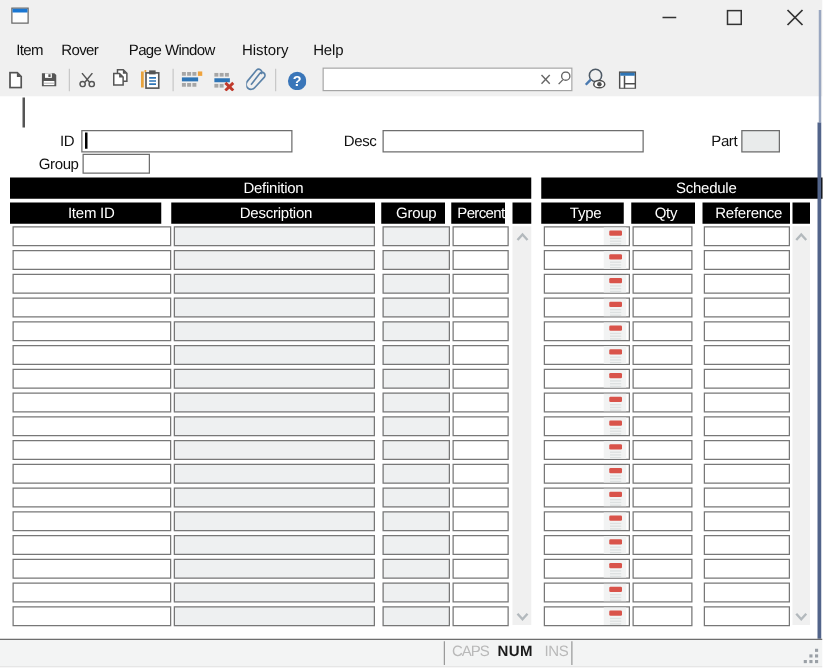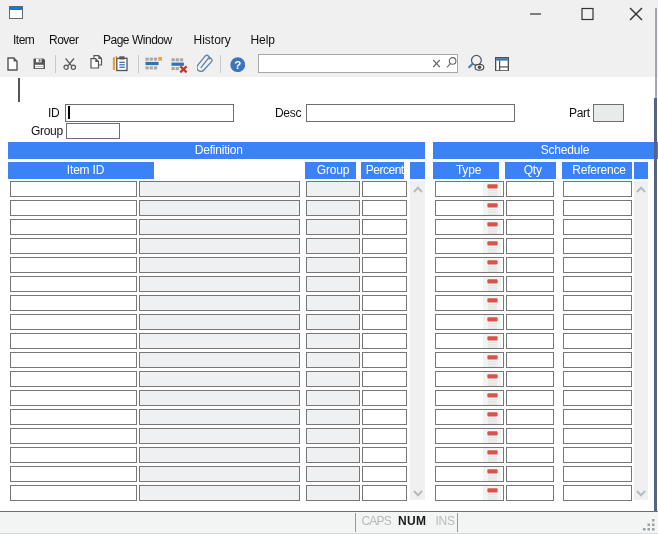--- a/index.html
+++ b/index.html
@@ -19,21 +19,21 @@
 
 
 .tsep { top:55px; width:1px; height:18px; background:#c8c8c8; }
 #searchbox { left:258px; top:54px; width:200px; height:19px; border:1px solid #a6a6a6; background:#fff; }
 
 
 .flabel { font-size:12px; color:#111; letter-spacing:-0.3px; }
 .finput { border:1px solid #6e6e6e; background:#fff; }
 
 
-.navy { background:#3b82f6; }
+.navy { background:#000000; }
 .thead { color:#fff; font-size:12px; text-align:center; letter-spacing:-0.2px; padding-left:5px; white-space:nowrap; }
 .cell { position:absolute; border:1px solid #777; background:#fff; }
 .cellg { background:#eef0f1; }
 .sbar { position:absolute; background:#f0f0f0; }
 
 
 #statusbar { left:0; top:510.8px; width:658px; height:22.4px; background:#f3f4f4; border-top:1.6px solid #6e6e6e; }
 .stext { position:absolute; font-size:12px; letter-spacing:-0.3px; }
 </style>
 </head>
@@ -159,21 +159,22 @@
   <div class="abs finput" style="left:64.5px;top:104px;width:169px;height:18px"></div>
   <div class="abs" style="left:68.2px;top:105.5px;width:1.4px;height:13px;background:#000"></div>
   <div class="abs flabel" style="left:275px;top:106px">Desc</div>
   <div class="abs finput" style="left:305.5px;top:104px;width:209.5px;height:18px"></div>
   <div class="abs flabel" style="left:569px;top:106px">Part</div>
   <div class="abs finput" style="left:592.5px;top:104px;width:31.5px;height:18px;background:#e9ebeb"></div>
   <div class="abs flabel" style="left:31px;top:124px">Group</div>
   <div class="abs finput" style="left:66px;top:123px;width:54px;height:16px"></div>
 
   <div class="abs navy thead" style="left:8px;top:142px;width:416.5px;height:16.5px;line-height:16px">Definition</div>
-  <div class="abs navy thead" style="left:8px;top:161.5px;width:146px;height:17px;line-height:16px;padding-left:9px">Item ID</div>
+  <div class="abs navy thead" style="left:8px;top:161.5px;width:121px;height:17px;line-height:16px;padding-left:9px">Item ID</div>
+  <div class="abs navy thead" style="left:137px;top:161.5px;width:162.5px;height:17px;line-height:16px">Description</div>
   <div class="abs navy thead" style="left:305px;top:161.5px;width:51px;height:17px;line-height:16px">Group</div>
   <div class="abs navy thead" style="left:360.5px;top:161.5px;width:43.5px;height:17px;line-height:16px;padding-left:5px;letter-spacing:-0.5px">Percent</div>
   <div class="abs navy" style="left:409.5px;top:161.5px;width:15px;height:17px"></div>
   <div id="defrows">
       <div class="cell" style="left:9.5px;top:181px;width:127px;height:16px"></div>
       <div class="cell cellg" style="left:139px;top:181px;width:161px;height:16px"></div>
       <div class="cell cellg" style="left:306px;top:181px;width:53.5px;height:16px"></div>
       <div class="cell" style="left:361.5px;top:181px;width:45px;height:16px"></div>
       <div class="cell" style="left:9.5px;top:200px;width:127px;height:16px"></div>
       <div class="cell cellg" style="left:139px;top:200px;width:161px;height:16px"></div>

